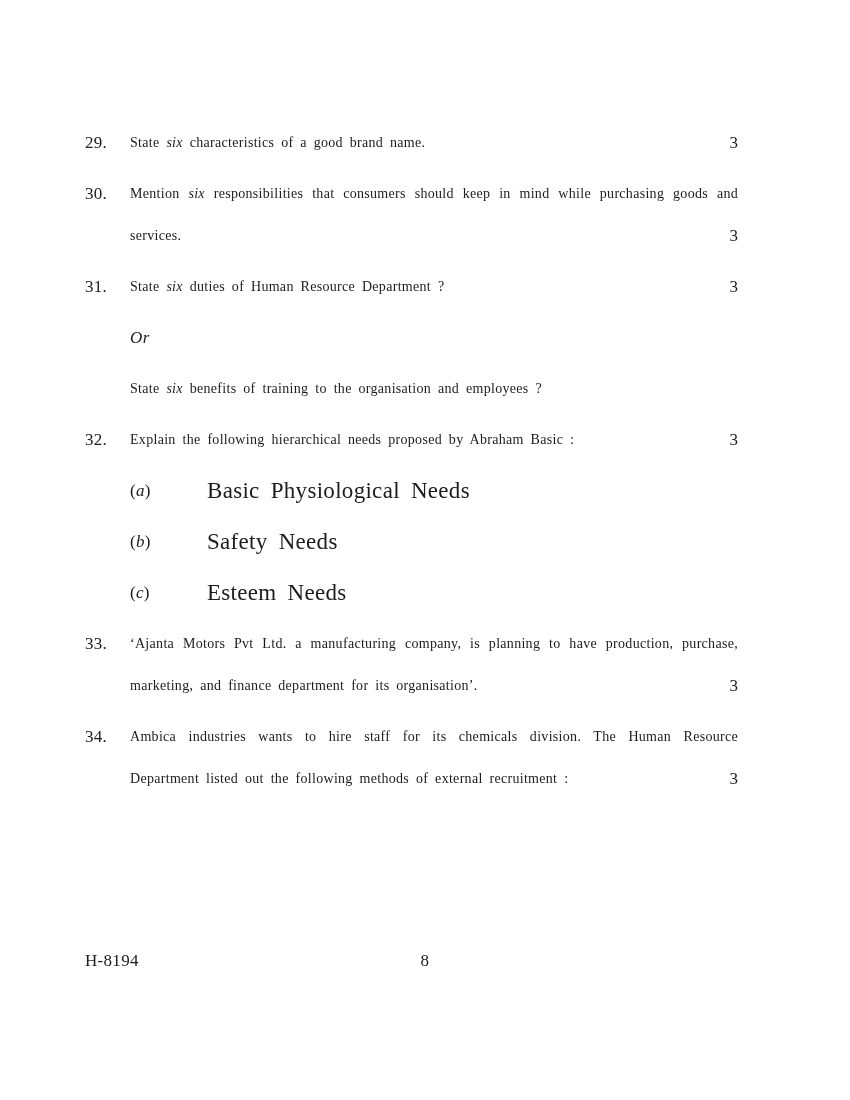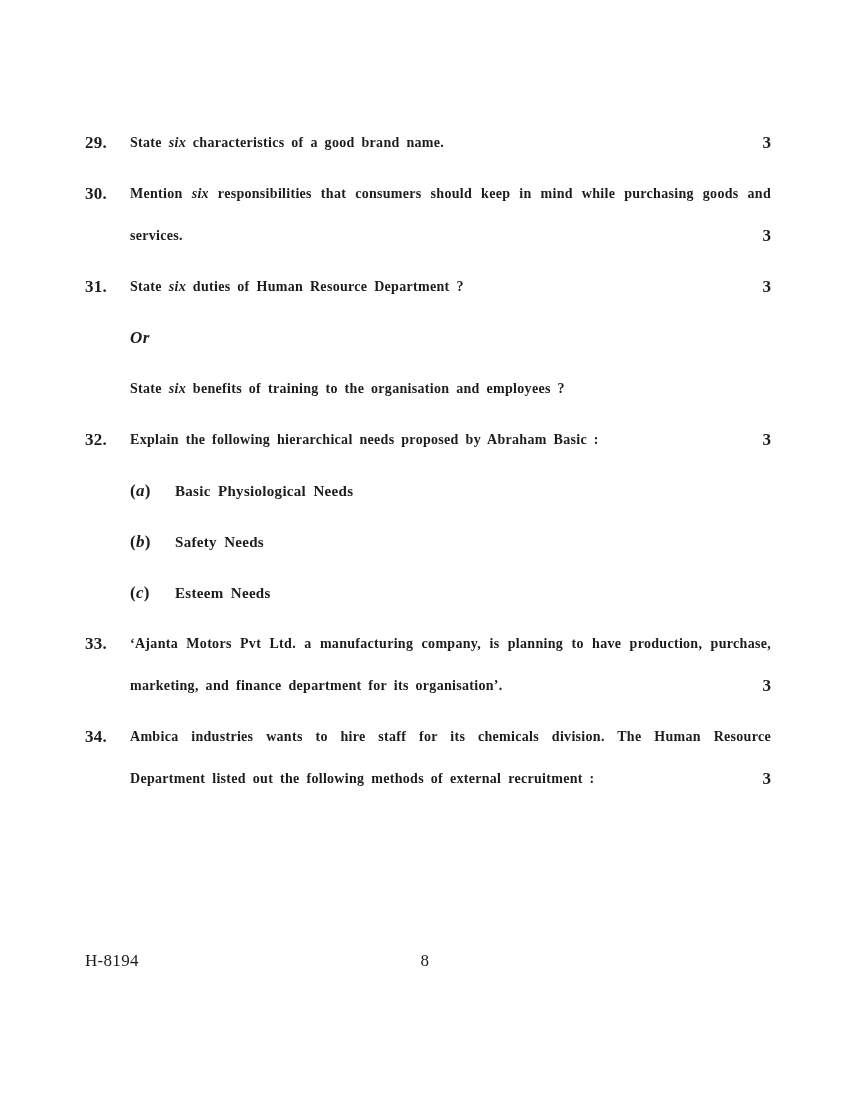--- a/index.html
+++ b/index.html
@@ -10,22 +10,21 @@
     position: relative;
     width: 850px;
     height: 1100px;
     margin: 0 auto;
     background: #ffffff;
     color: #1c1c1c;
     overflow: hidden;
   }
 
   .content {
-    padding: 122px 79px 0 85px;
-    font-weight: bold;
+    padding: 122px 112px 0 85px;
   }
 
   .qrow {
     position: relative;
     display: flex;
     margin-bottom: 9px;
   }
 
   .qnum {
     flex: none;
@@ -68,24 +67,25 @@
 
   .item-label {
     flex: none;
     width: 45px;
     font-size: 17px;
     line-height: 42px;
     letter-spacing: 0.3px;
   }
 
   .item-text {
-    font-size: 15px;
+    font-size: 23px;
     line-height: 42px;
     letter-spacing: 0.3px;
     word-spacing: 0.22em;
+    margin-left: 32px;
   }
 
   .it { font-style: italic; }
 
   .footer {
     position: absolute;
     top: 944px;
     left: 0;
     right: 0;
     height: 34px;

